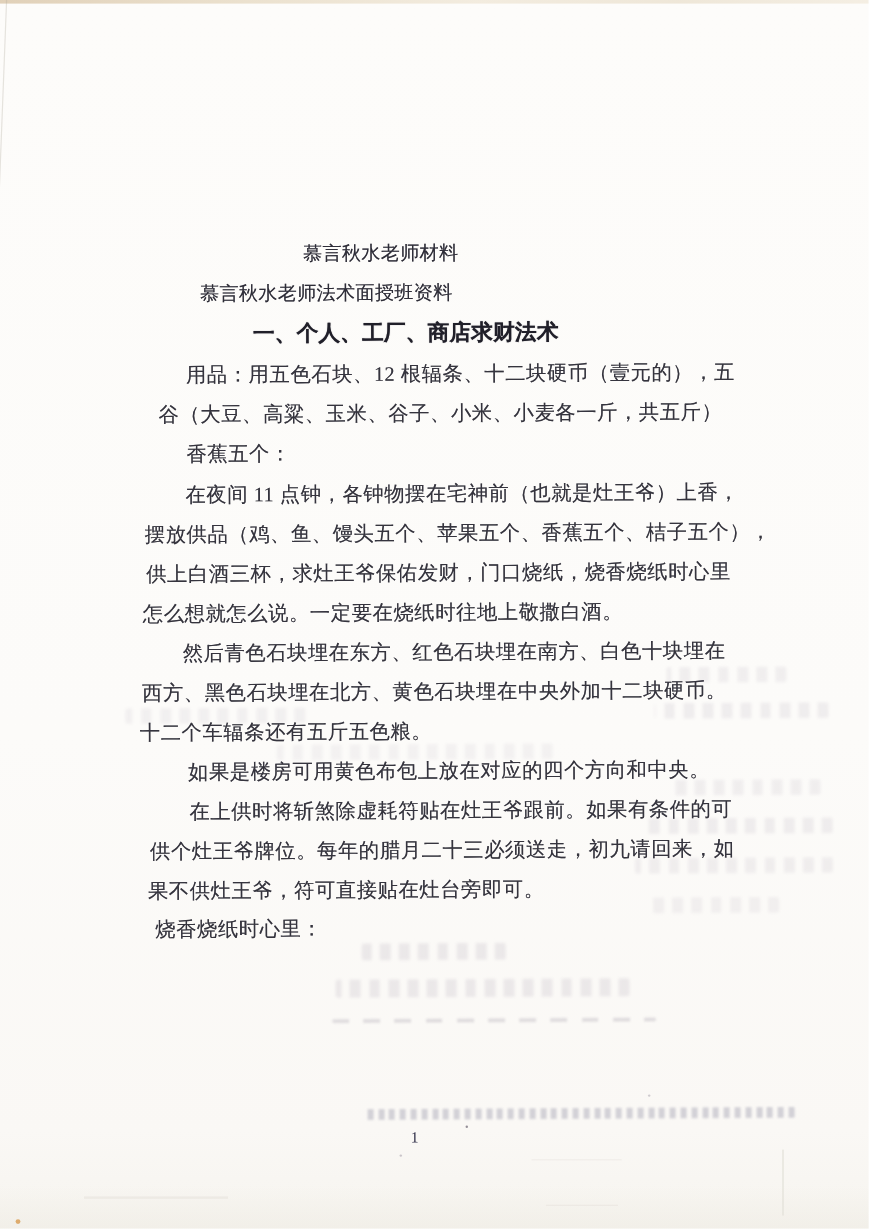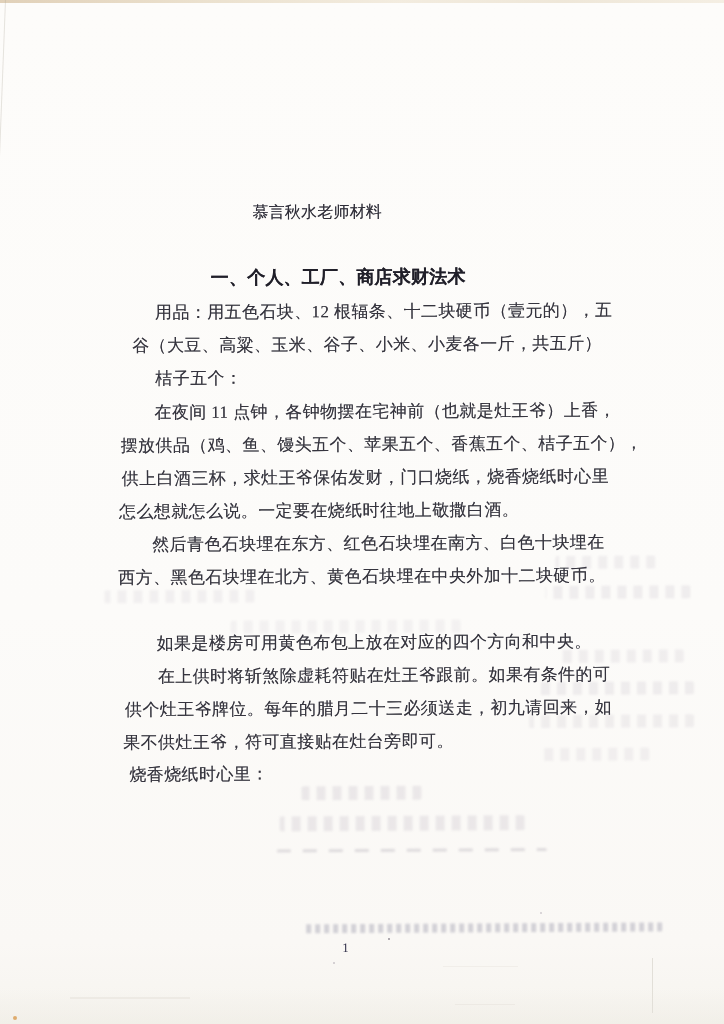--- a/index.html
+++ b/index.html
@@ -60,31 +60,33 @@
   }
 </style>
 </head>
 <body>
 
 <div class="scan">
 
   <div class="sheet">
 
     <div class="tline h1" style="top:203px;left:254px">慕言秋水老师材料</div>
+    <div class="tline h2" style="top:236px;left:168px">慕言秋水老师法术面授班资料</div>
     <div class="tline sect" style="top:268px;left:212px">一、个人、工厂、商店求财法术</div>
 
     <div class="tline" style="top:303px;left:156px">用品：用五色石块、12 根辐条、十二块硬币（壹元的），五</div>
     <div class="tline" style="top:336px;left:133px">谷（大豆、高粱、玉米、谷子、小米、小麦各一斤，共五斤）</div>
-    <div class="tline" style="top:369px;left:156px">桔子五个：</div>
+    <div class="tline" style="top:369px;left:156px">香蕉五个：</div>
     <div class="tline" style="top:403px;left:155px">在夜间 11 点钟，各钟物摆在宅神前（也就是灶王爷）上香，</div>
     <div class="tline" style="top:436px;left:121px">摆放供品（鸡、鱼、馒头五个、苹果五个、香蕉五个、桔子五个），</div>
     <div class="tline" style="top:469px;left:122px">供上白酒三杯，求灶王爷保佑发财，门口烧纸，烧香烧纸时心里</div>
     <div class="tline" style="top:502px;left:119px">怎么想就怎么说。一定要在烧纸时往地上敬撒白酒。</div>
     <div class="tline" style="top:535px;left:152px">然后青色石块埋在东方、红色石块埋在南方、白色十块埋在</div>
     <div class="tline" style="top:568px;left:118px">西方、黑色石块埋在北方、黄色石块埋在中央外加十二块硬币。</div>
+    <div class="tline" style="top:601px;left:116px">十二个车辐条还有五斤五色粮。</div>
     <div class="tline" style="top:634px;left:156px">如果是楼房可用黄色布包上放在对应的四个方向和中央。</div>
     <div class="tline" style="top:667px;left:157px">在上供时将斩煞除虚耗符贴在灶王爷跟前。如果有条件的可</div>
     <div class="tline" style="top:700px;left:124px">供个灶王爷牌位。每年的腊月二十三必须送走，初九请回来，如</div>
     <div class="tline" style="top:733px;left:122px">果不供灶王爷，符可直接贴在灶台旁即可。</div>
     <div class="tline" style="top:765px;left:128px">烧香烧纸时心里：</div>
 
     <div class="pagenum">1</div>
 
     <div class="smudge" style="top:557px;left:555px;width:100px;opacity:.16"></div>
     <div class="smudge" style="top:589px;left:104px;width:150px;opacity:.14"></div>

